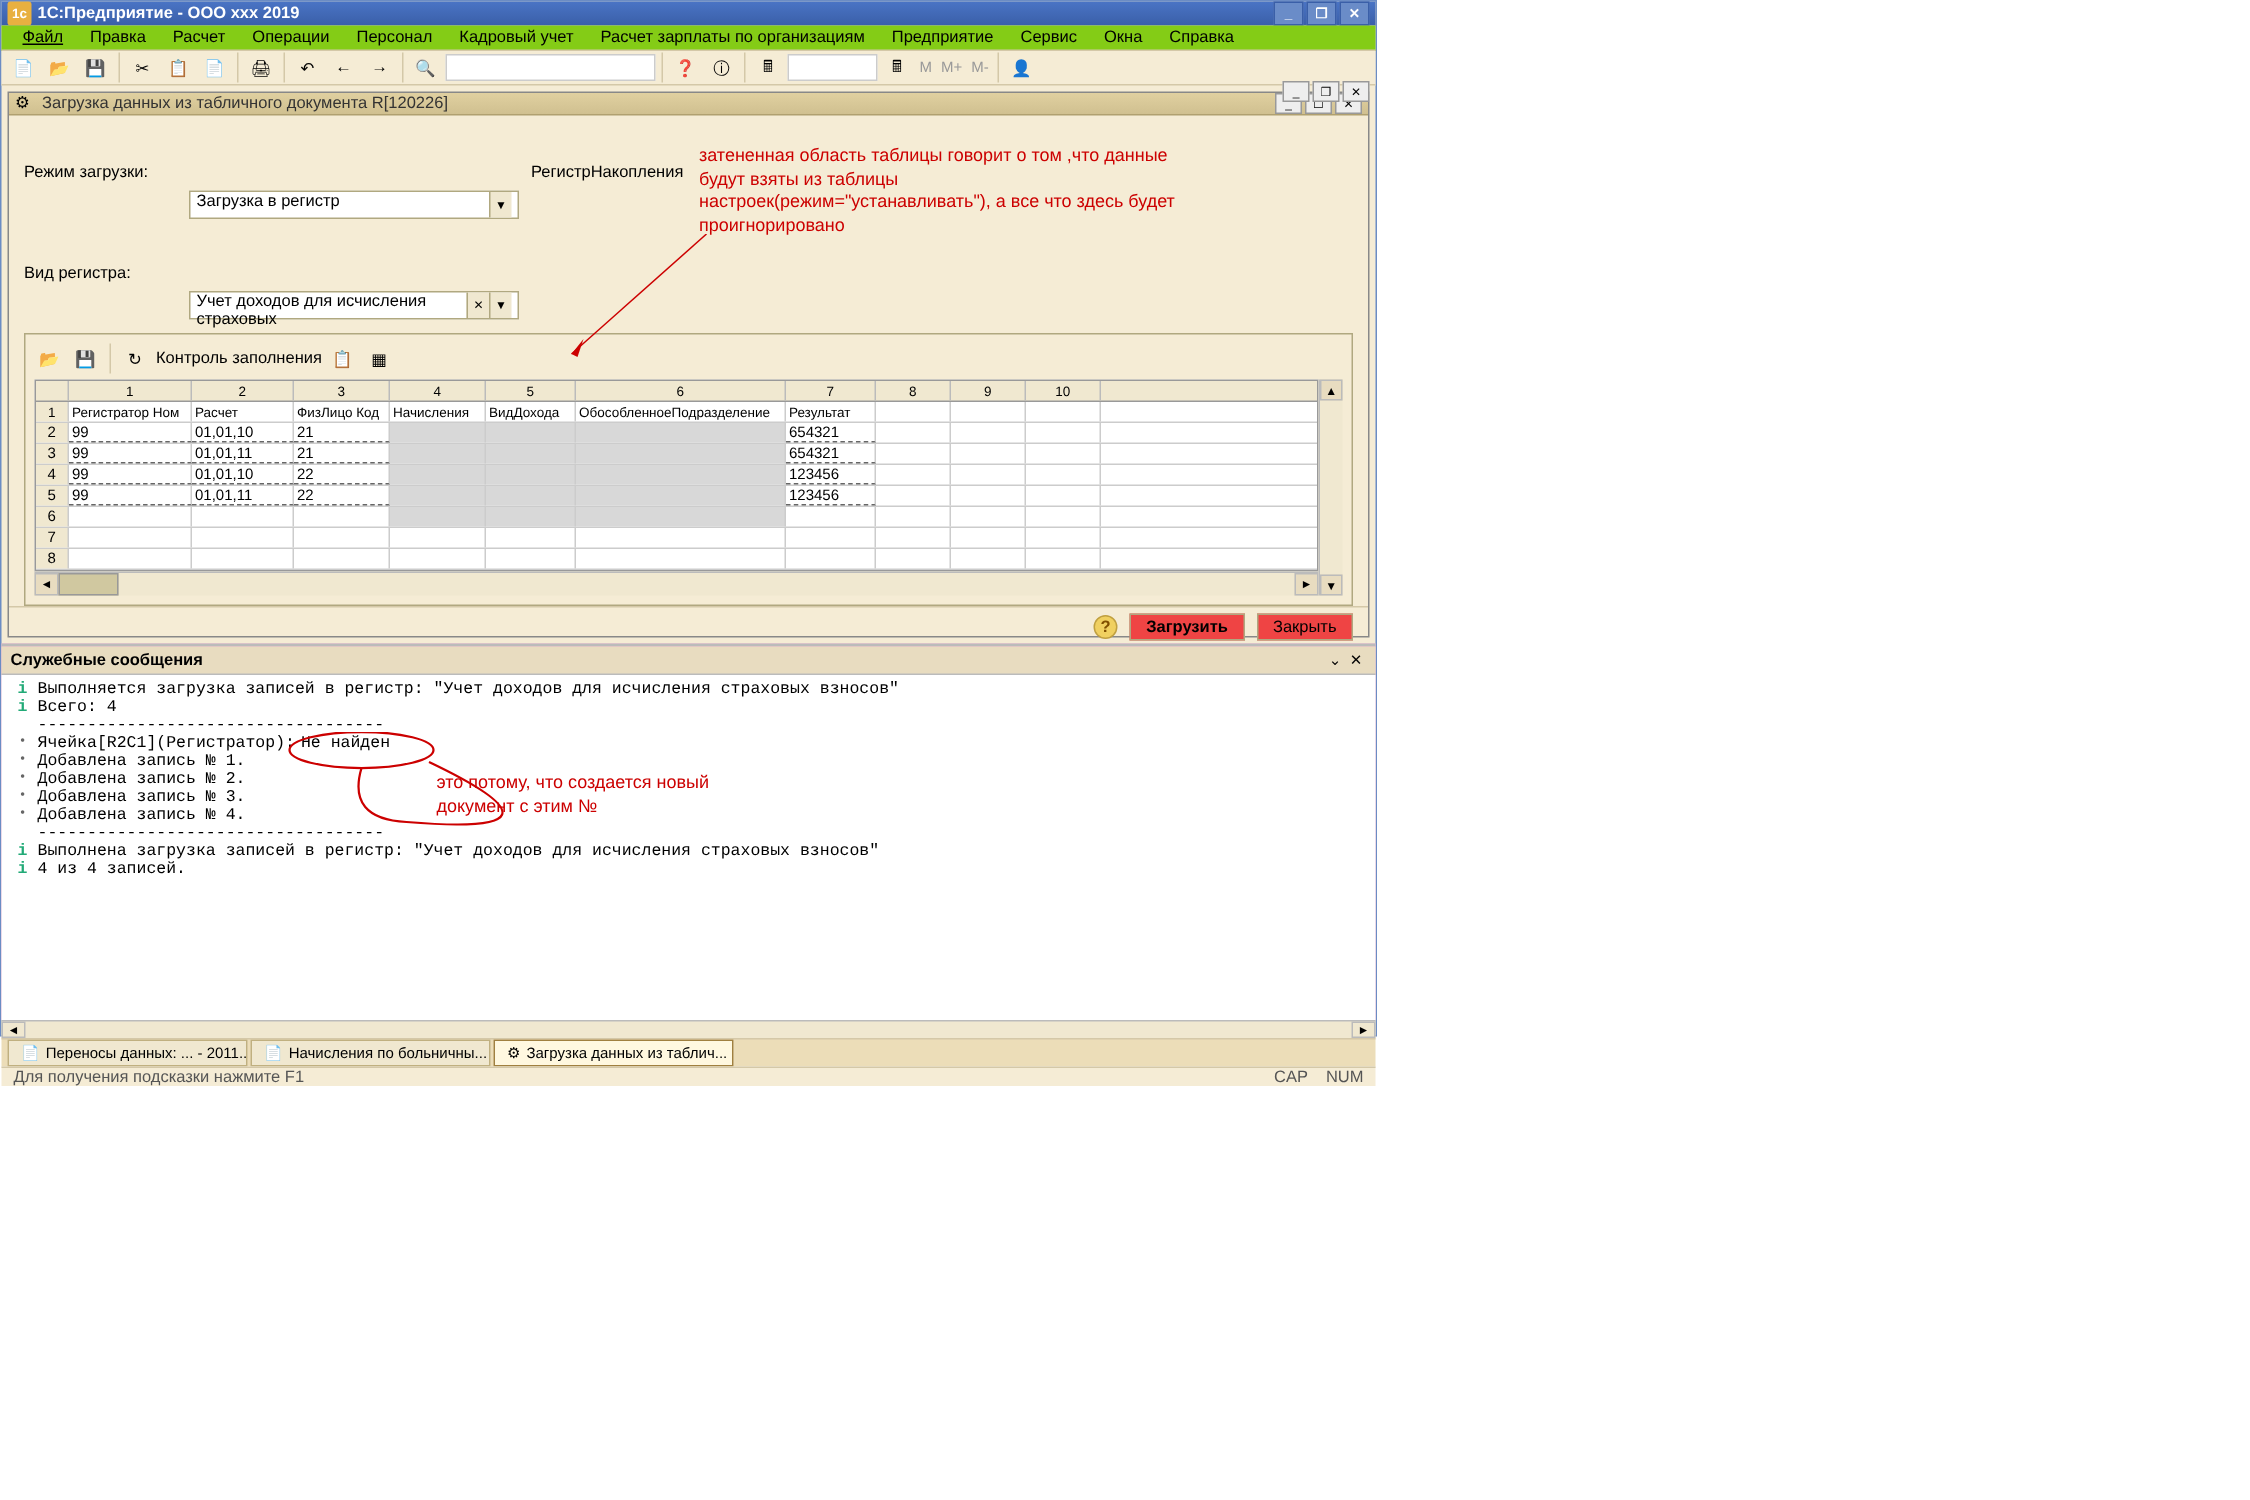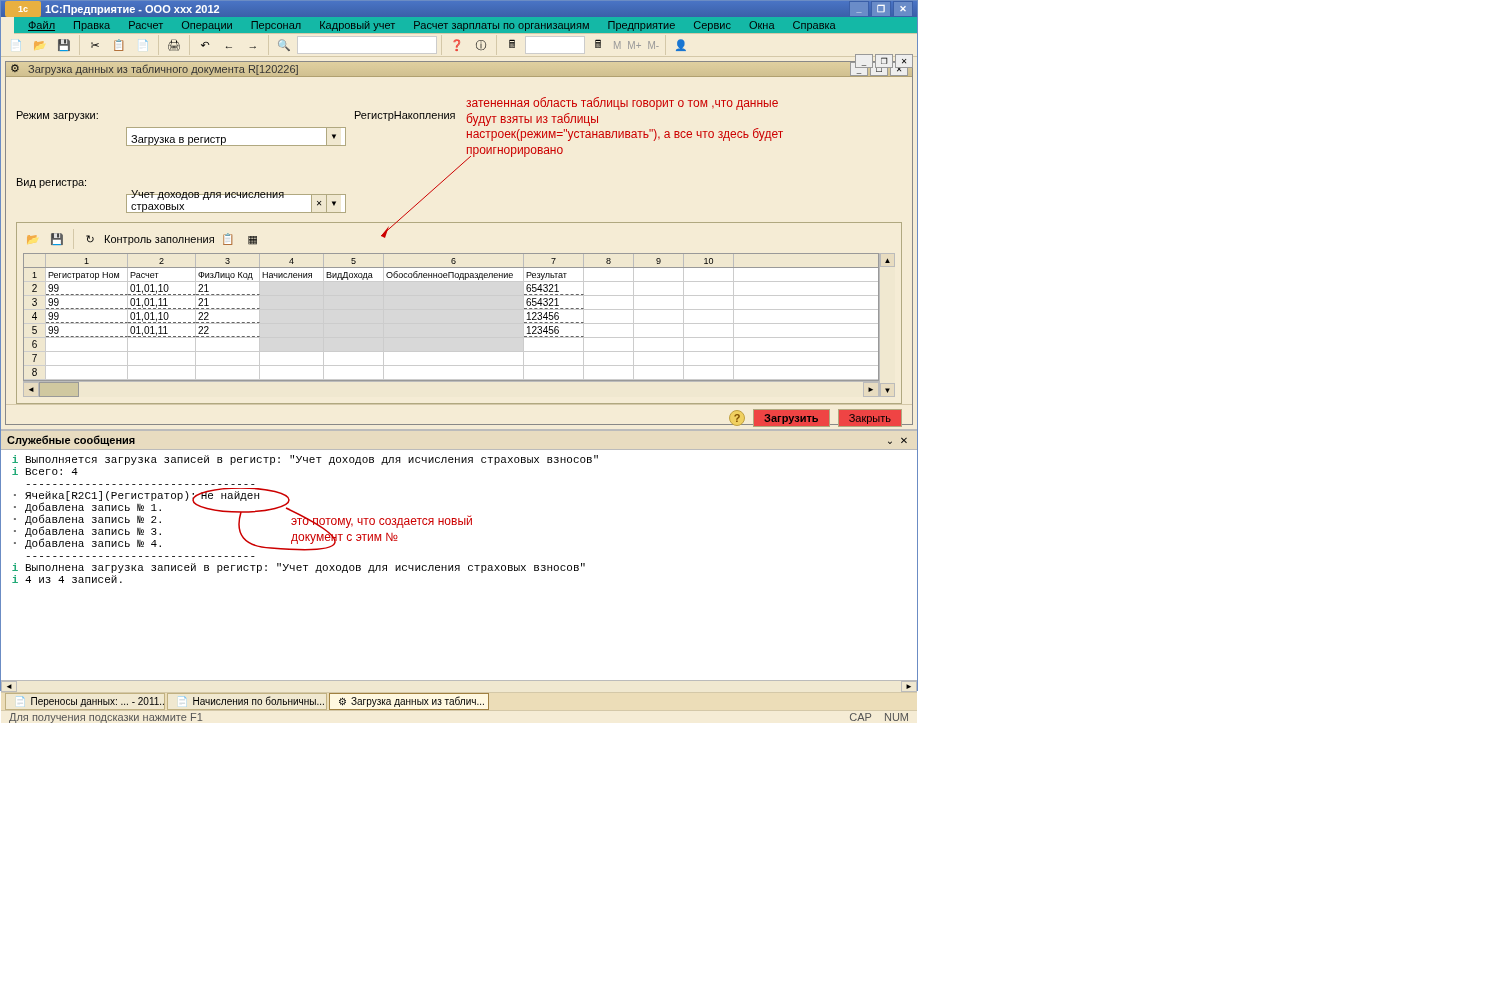--- a/index.html
+++ b/index.html
@@ -1,38 +1,38 @@
 <!DOCTYPE html>
 <html><head>
 <meta charset="utf-8">
 <style>
 * { box-sizing: border-box; margin: 0; padding: 0; }
 body { font-family: Tahoma, Arial, sans-serif; font-size: 11px; background: #fff; width: 1500px; height: 1000px; overflow: hidden; }
 .app-window { width: 918px; height: 691px; background: #f5ecd5; border: 1px solid #6b8cc4; display: flex; flex-direction: column; }
 .titlebar { background: linear-gradient(#4a74c5, #3a5fa8); color: #fff; height: 24px; display: flex; align-items: center; padding: 0 4px; font-weight: bold; }
-.titlebar .icon { width: 36px; height: 16px; background: #e8b040; border-radius: 2px; margin-right: 4px; display: inline-flex; align-items: center; justify-content: center; font-size: 9px; }
+.titlebar .icon { width: 16px; height: 16px; background: #e8b040; border-radius: 2px; margin-right: 4px; display: inline-flex; align-items: center; justify-content: center; font-size: 9px; }
 .titlebar .title { flex: 1; }
 .titlebar .win-btns { display: flex; gap: 2px; }
 .titlebar .win-btn { width: 20px; height: 16px; background: #6a8cc8; border: 1px solid #3a5fa8; display: flex; align-items: center; justify-content: center; color: #fff; font-size: 9px; cursor: pointer; }
-.menubar { background: #14b8a6; height: 22px; display: flex; align-items: center; padding: 0 6px; gap: 2px; border-bottom: 1px solid #d4c8a8; margin-left: 13px; }
+.menubar { background: #84cc16; height: 22px; display: flex; align-items: center; padding: 0 6px; gap: 2px; border-bottom: 1px solid #d4c8a8; }
 .menubar .menu-item { padding: 2px 8px; cursor: pointer; }
 .menubar .menu-item u { text-decoration: underline; }
 .toolbar { background: #f5ecd5; height: 28px; display: flex; align-items: center; padding: 0 4px; gap: 2px; border-bottom: 1px solid #d4c8a8; }
 .tool-btn { width: 22px; height: 22px; display: flex; align-items: center; justify-content: center; cursor: pointer; border: 1px solid transparent; }
 .tool-sep { width: 1px; height: 20px; background: #d4c8a8; margin: 0 2px; }
 .tool-txt { color: #999; font-size: 10px; padding: 0 2px; }
 .inner-window { margin: 4px; border: 1px solid #888; background: #f5ecd5; display: flex; flex-direction: column; height: 364px; }
 .inner-titlebar { background: linear-gradient(#e0d0a0, #d0c090); height: 22px; display: flex; align-items: center; padding: 0 4px; border-bottom: 1px solid #b0a070; }
 .inner-titlebar .icon { width: 14px; height: 14px; margin-right: 4px; }
 .inner-titlebar .title { flex: 1; color: #333; }
 .inner-titlebar .win-btn { width: 18px; height: 14px; margin-left: 2px; border: 1px solid #999; background: #eee; display: flex; align-items: center; justify-content: center; font-size: 8px; cursor: pointer; }
 .form-area { padding: 6px 10px; }
 .form-row { display: flex; align-items: center; margin-bottom: 4px; }
 .form-label { width: 110px; }
-.form-select { border: 1px solid #b0a880; background: #fff; height: 19px; display: flex; align-items: flex-end; padding: 0 4px; position: relative; margin-top: 44px; }
+.form-select { border: 1px solid #b0a880; background: #fff; height: 19px; display: flex; align-items: flex-start; padding: 0 4px; position: relative; margin-top: 44px; }
 .sel-btn { width: 15px; height: 17px; background: #f0e8d0; border-left: 1px solid #b0a880; display: flex; align-items: center; justify-content: center; font-size: 8px; cursor: pointer; }
 .tabs { display: flex; padding: 0 10px; gap: 0; }
 .tab { padding: 3px 12px; border: 1px solid #b0a880; border-bottom: none; background: #e8dcc0; cursor: pointer; border-radius: 3px 3px 0 0; margin-right: 2px; }
 .tab.active { background: #f5ecd5; border-bottom: 1px solid #f5ecd5; position: relative; z-index: 2; }
 .tab-content { border: 1px solid #b0a880; margin: 0 10px; padding: 6px; background: #f5ecd5; margin-top: -1px; }
 .sub-toolbar { display: flex; align-items: center; gap: 4px; margin-bottom: 4px; }
 .sub-tool-btn { width: 20px; height: 20px; border: 1px solid transparent; display: flex; align-items: center; justify-content: center; cursor: pointer; }
 .data-table { border: 1px solid #999; background: #fff; }
 .dt-header { display: flex; background: #f0e8d0; border-bottom: 1px solid #999; height: 14px; }
 .dt-header .hcell { border-right: 1px solid #bbb; text-align: center; font-size: 9px; display: flex; align-items: center; justify-content: center; }
@@ -74,21 +74,21 @@
 .grid-wrap { display: flex; }
 .grid-left { flex: 1; }
 </style>
 </head>
 <body>
 
 <div class="app-window" style="position:relative">
 
   <div class="titlebar">
     <span class="icon">1c</span>
-    <span class="title">1С:Предприятие - ООО xxx 2012</span>
+    <span class="title">1С:Предприятие - ООО xxx 2019</span>
     <div class="win-btns">
       <div class="win-btn">_</div>
       <div class="win-btn">❐</div>
       <div class="win-btn">✕</div>
     </div>
   </div>
 
   <div class="menubar">
     <span class="menu-item"><u>Файл</u></span>
     <span class="menu-item"><span>Правка</span></span>

